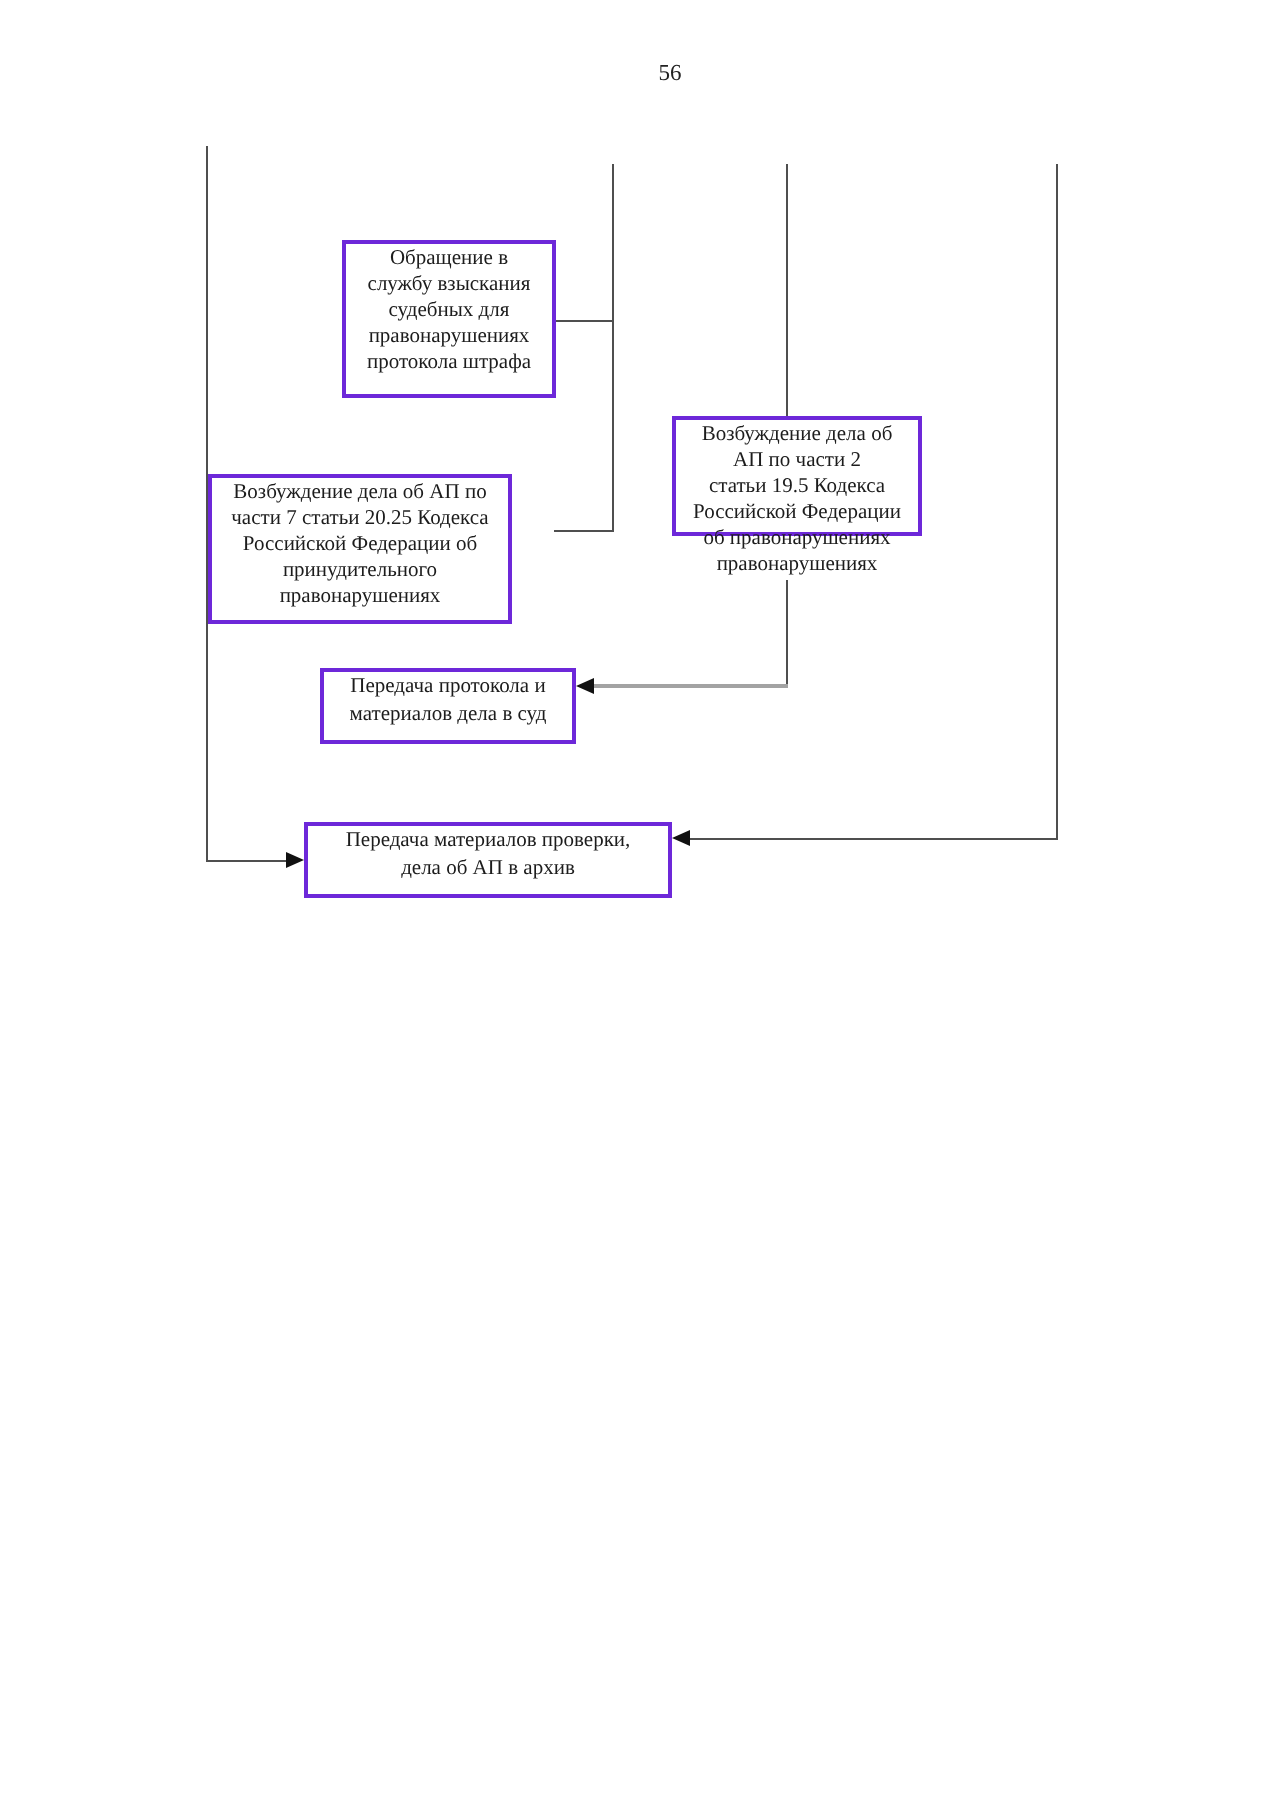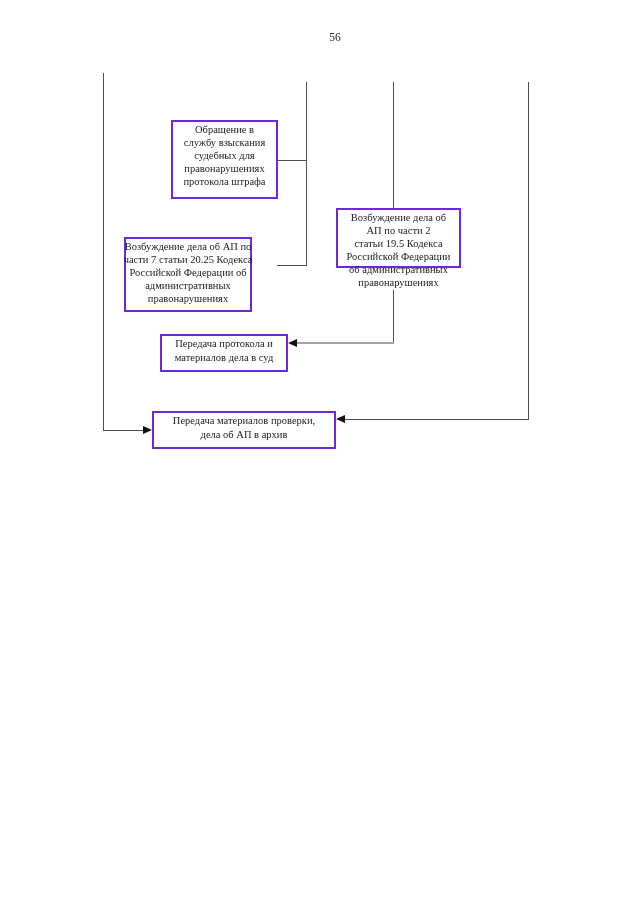--- a/index.html
+++ b/index.html
@@ -60,21 +60,21 @@
   #arrow-court    {left:288px;top:339px;}
 
   #conn-left-archive {left:103px;top:430px;width:43px;}
   #arrow-archive-left{left:143px;top:426px;}
 
   #conn-right-archive {left:344px;top:419px;width:184px;}
   #arrow-archive-right{left:336px;top:415px;}
 
   #box-bailiff {left:171px;top:120px;width:107px;height:79px;}
   #box-19-5    {left:336px;top:208px;width:125px;height:60px;line-height:13px;}
-  #box-20-25   {left:124px;top:237px;width:128px;height:75px;}
+  #box-20-25   {left:104px;top:237px;width:152px;height:75px;}
   #box-court   {left:160px;top:334px;width:128px;height:38px;line-height:14px;}
   #box-archive {left:152px;top:411px;width:184px;height:38px;line-height:14px;}
 </style>
 </head>
 <body>
 
 <div class="page">
 
   <div class="page-number">56</div>
 
@@ -102,29 +102,29 @@
       <span class="tline">судебных для</span>
       <span class="tline">правонарушениях</span>
       <span class="tline">протокола штрафа</span>
     </div>
 
   <div class="fbox" id="box-19-5">
       <span class="tline">Возбуждение дела об</span>
       <span class="tline">АП по части 2</span>
       <span class="tline">статьи 19.5 Кодекса</span>
       <span class="tline">Российской Федерации</span>
-      <span class="tline">об административных</span>
+      <span class="tline">об правонарушениях</span>
       <span class="tline">правонарушениях</span>
     </div>
 
   <div class="fbox" id="box-20-25">
       <span class="tline">Возбуждение дела об АП по</span>
       <span class="tline">части 7 статьи 20.25 Кодекса</span>
       <span class="tline">Российской Федерации об</span>
-      <span class="tline">административных</span>
+      <span class="tline">принудительного</span>
       <span class="tline">правонарушениях</span>
     </div>
 
   <div class="fbox" id="box-court">
       <span class="tline">Передача протокола и</span>
       <span class="tline">материалов дела в суд</span>
     </div>
 
   <div class="fbox" id="box-archive">
       <span class="tline">Передача материалов проверки,</span>

